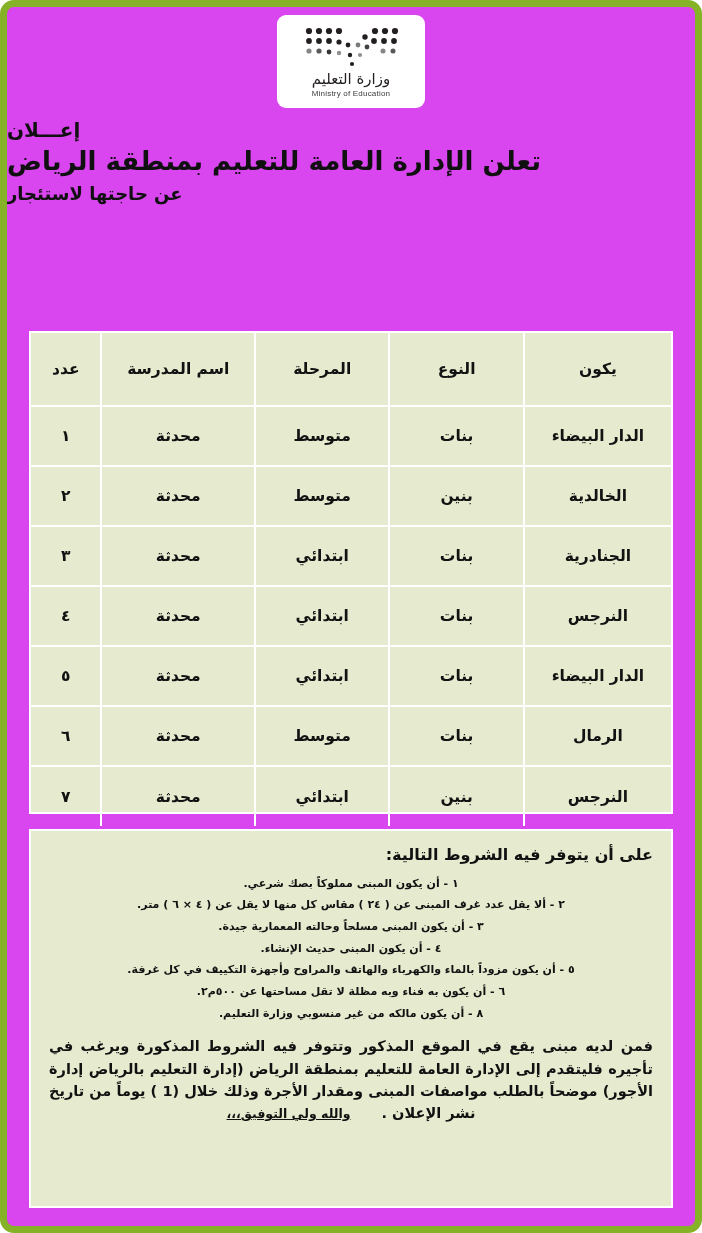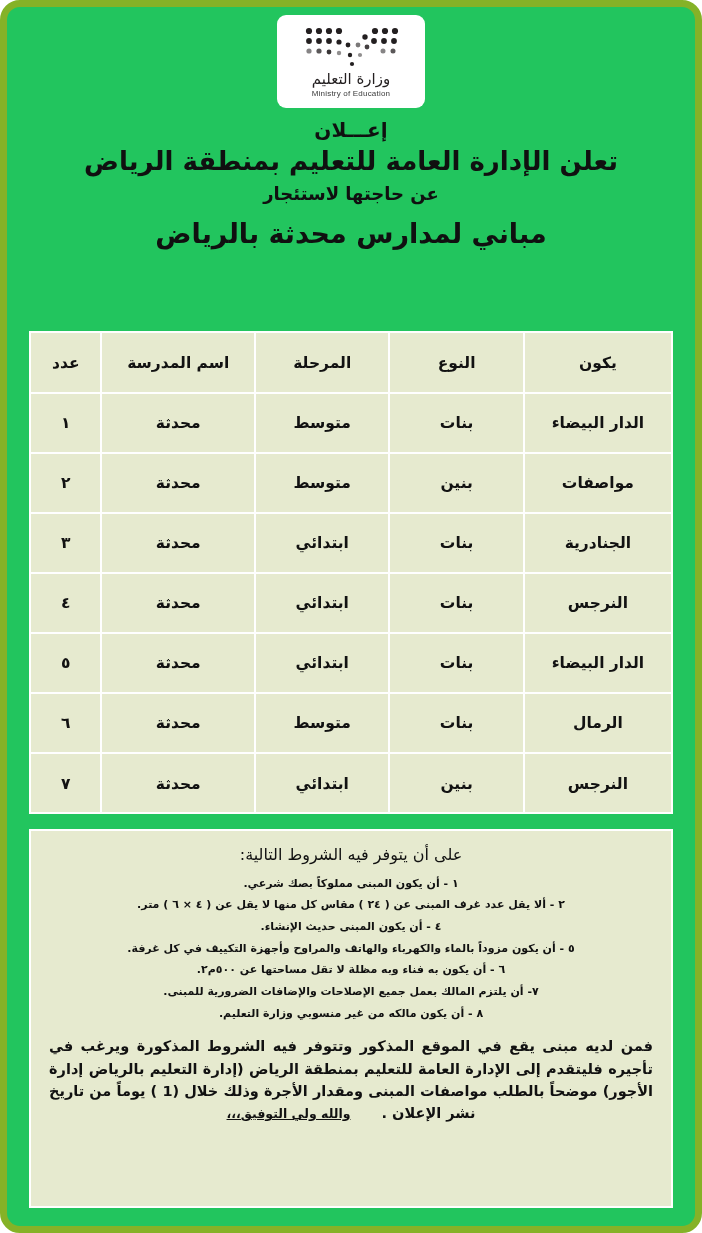--- a/index.html
+++ b/index.html
@@ -8,23 +8,23 @@
     width: 702px;
     height: 1233px;
     background: #ffffff;
     font-family: "DejaVu Sans", "Liberation Sans", sans-serif;
   }
 
   #poster {
     position: relative;
     width: 702px;
     height: 1233px;
-    background: #22c55e;
+    background: #d946ef;
     border: 7px solid #85b227;
-    border-radius: 20px;
+    border-radius: 14px;
     overflow: hidden;
     direction: rtl;
   }
 
   
   .logo-wrap {
     position: absolute;
     top: 8px;
     left: 50%;
     transform: translateX(-50%);
@@ -54,21 +54,21 @@
     margin-top: 1px;
     font-family: "Liberation Sans", sans-serif;
   }
 
   
   .heading-block {
     position: absolute;
     top: 112px;
     left: 0;
     right: 0;
-    text-align: center;
+    text-align: left;
     color: #101010;
   }
   .kicker {
     font-size: 20px;
     font-weight: bold;
     letter-spacing: 3px;
     line-height: 1.1;
   }
   .title-main {
     font-size: 26px;
@@ -114,39 +114,38 @@
     vertical-align: middle;
     color: #121212;
     font-weight: bold;
     border-left: 2px solid #ffffff;
     border-bottom: 2px solid #ffffff;
     padding: 2px 4px;
   }
   table.schools th:first-child, table.schools td:first-child { border-right: none; }
   table.schools th:last-child, table.schools td:last-child { border-left: none; }
   table.schools tr:last-child td { border-bottom: none; }
-  table.schools th { font-size: 15.5px; height: 60px; }
+  table.schools th { font-size: 15.5px; height: 73px; }
   table.schools td { font-size: 15.5px; height: 60px; }
 
   col.c-num   { width: 11%; }
   col.c-name  { width: 24%; }
   col.c-stage { width: 21%; }
   col.c-type  { width: 21%; }
   col.c-dist  { width: 23%; }
 
   
   .terms-inner {
     padding: 14px 18px 10px 18px;
     direction: rtl;
     color: #111111;
   }
   .terms-heading {
     font-size: 16px;
-    font-weight: normal;
-    text-align: center;
+    font-weight: bold;
     margin-bottom: 9px;
   }
   ul.terms-list { list-style: none; }
   ul.terms-list li {
     font-size: 11px;
     font-weight: bold;
     text-align: center;
     line-height: 1.52;
     padding: 2.5px 0;
   }
@@ -202,21 +201,20 @@
       </g>
     </svg>
     <div class="logo-ar">وزارة التعليم</div>
     <div class="logo-en">Ministry of Education</div>
   </div>
 
   <div class="heading-block">
     <div class="kicker">إعـــلان</div>
     <div class="title-main">تعلن الإدارة العامة للتعليم بمنطقة الرياض</div>
     <div class="subtitle">عن حاجتها لاستئجار</div>
-    <div class="title-second">مباني لمدارس محدثة بالرياض</div>
   </div>
 
   <div class="panel" id="table-panel">
     <table class="schools">
       <colgroup>
         <col class="c-dist">
           <col class="c-type">
           <col class="c-stage">
           <col class="c-name">
           <col class="c-num">
@@ -232,21 +230,21 @@
       </thead>
       <tbody>
         <tr>
           <td>الدار البيضاء</td>
           <td>بنات</td>
           <td>متوسط</td>
           <td>محدثة</td>
           <td>١</td>
         </tr>
         <tr>
-          <td>مواصفات</td>
+          <td>الخالدية</td>
           <td>بنين</td>
           <td>متوسط</td>
           <td>محدثة</td>
           <td>٢</td>
         </tr>
         <tr>
           <td>الجنادرية</td>
           <td>بنات</td>
           <td>ابتدائي</td>
           <td>محدثة</td>
@@ -283,24 +281,24 @@
       </tbody>
     </table>
   </div>
 
   <div class="panel" id="terms-panel">
     <div class="terms-inner">
       <div class="terms-heading">على أن يتوفر فيه الشروط التالية:</div>
       <ul class="terms-list">
         <li>١ - أن يكون المبنى مملوكاً بصك شرعي.</li>
         <li>٢ - ألا يقل عدد غرف المبنى عن ( ٢٤ ) مقاس كل منها لا يقل عن ( ٤ × ٦ ) متر.</li>
+        <li>٣ - أن يكون المبنى مسلحاً وحالته المعمارية جيدة.</li>
         <li>٤ - أن يكون المبنى حديث الإنشاء.</li>
         <li>٥ - أن يكون مزوداً بالماء والكهرباء والهاتف والمراوح وأجهزة التكييف في كل غرفة.</li>
         <li>٦ - أن يكون به فناء وبه مظلة لا تقل مساحتها عن ٥٠٠م٢.</li>
-        <li>٧- أن يلتزم المالك بعمل جميع الإصلاحات والإضافات الضرورية للمبنى.</li>
         <li>٨ - أن يكون مالكه من غير منسوبي وزارة التعليم.</li>
       </ul>
       <div class="closing">
         <span>فمن لديه مبنى يقع في الموقع المذكور وتتوفر فيه الشروط المذكورة ويرغب في تأجيره فليتقدم إلى الإدارة العامة للتعليم بمنطقة الرياض (إدارة التعليم بالرياض إدارة الأجور) موضحاً بالطلب مواصفات المبنى ومقدار الأجرة وذلك خلال (1 ) يوماً من تاريخ نشر الإعلان .</span>
         <span class="tail">والله ولي التوفيق،،،</span>
       </div>
     </div>
   </div>
 
 </div>

